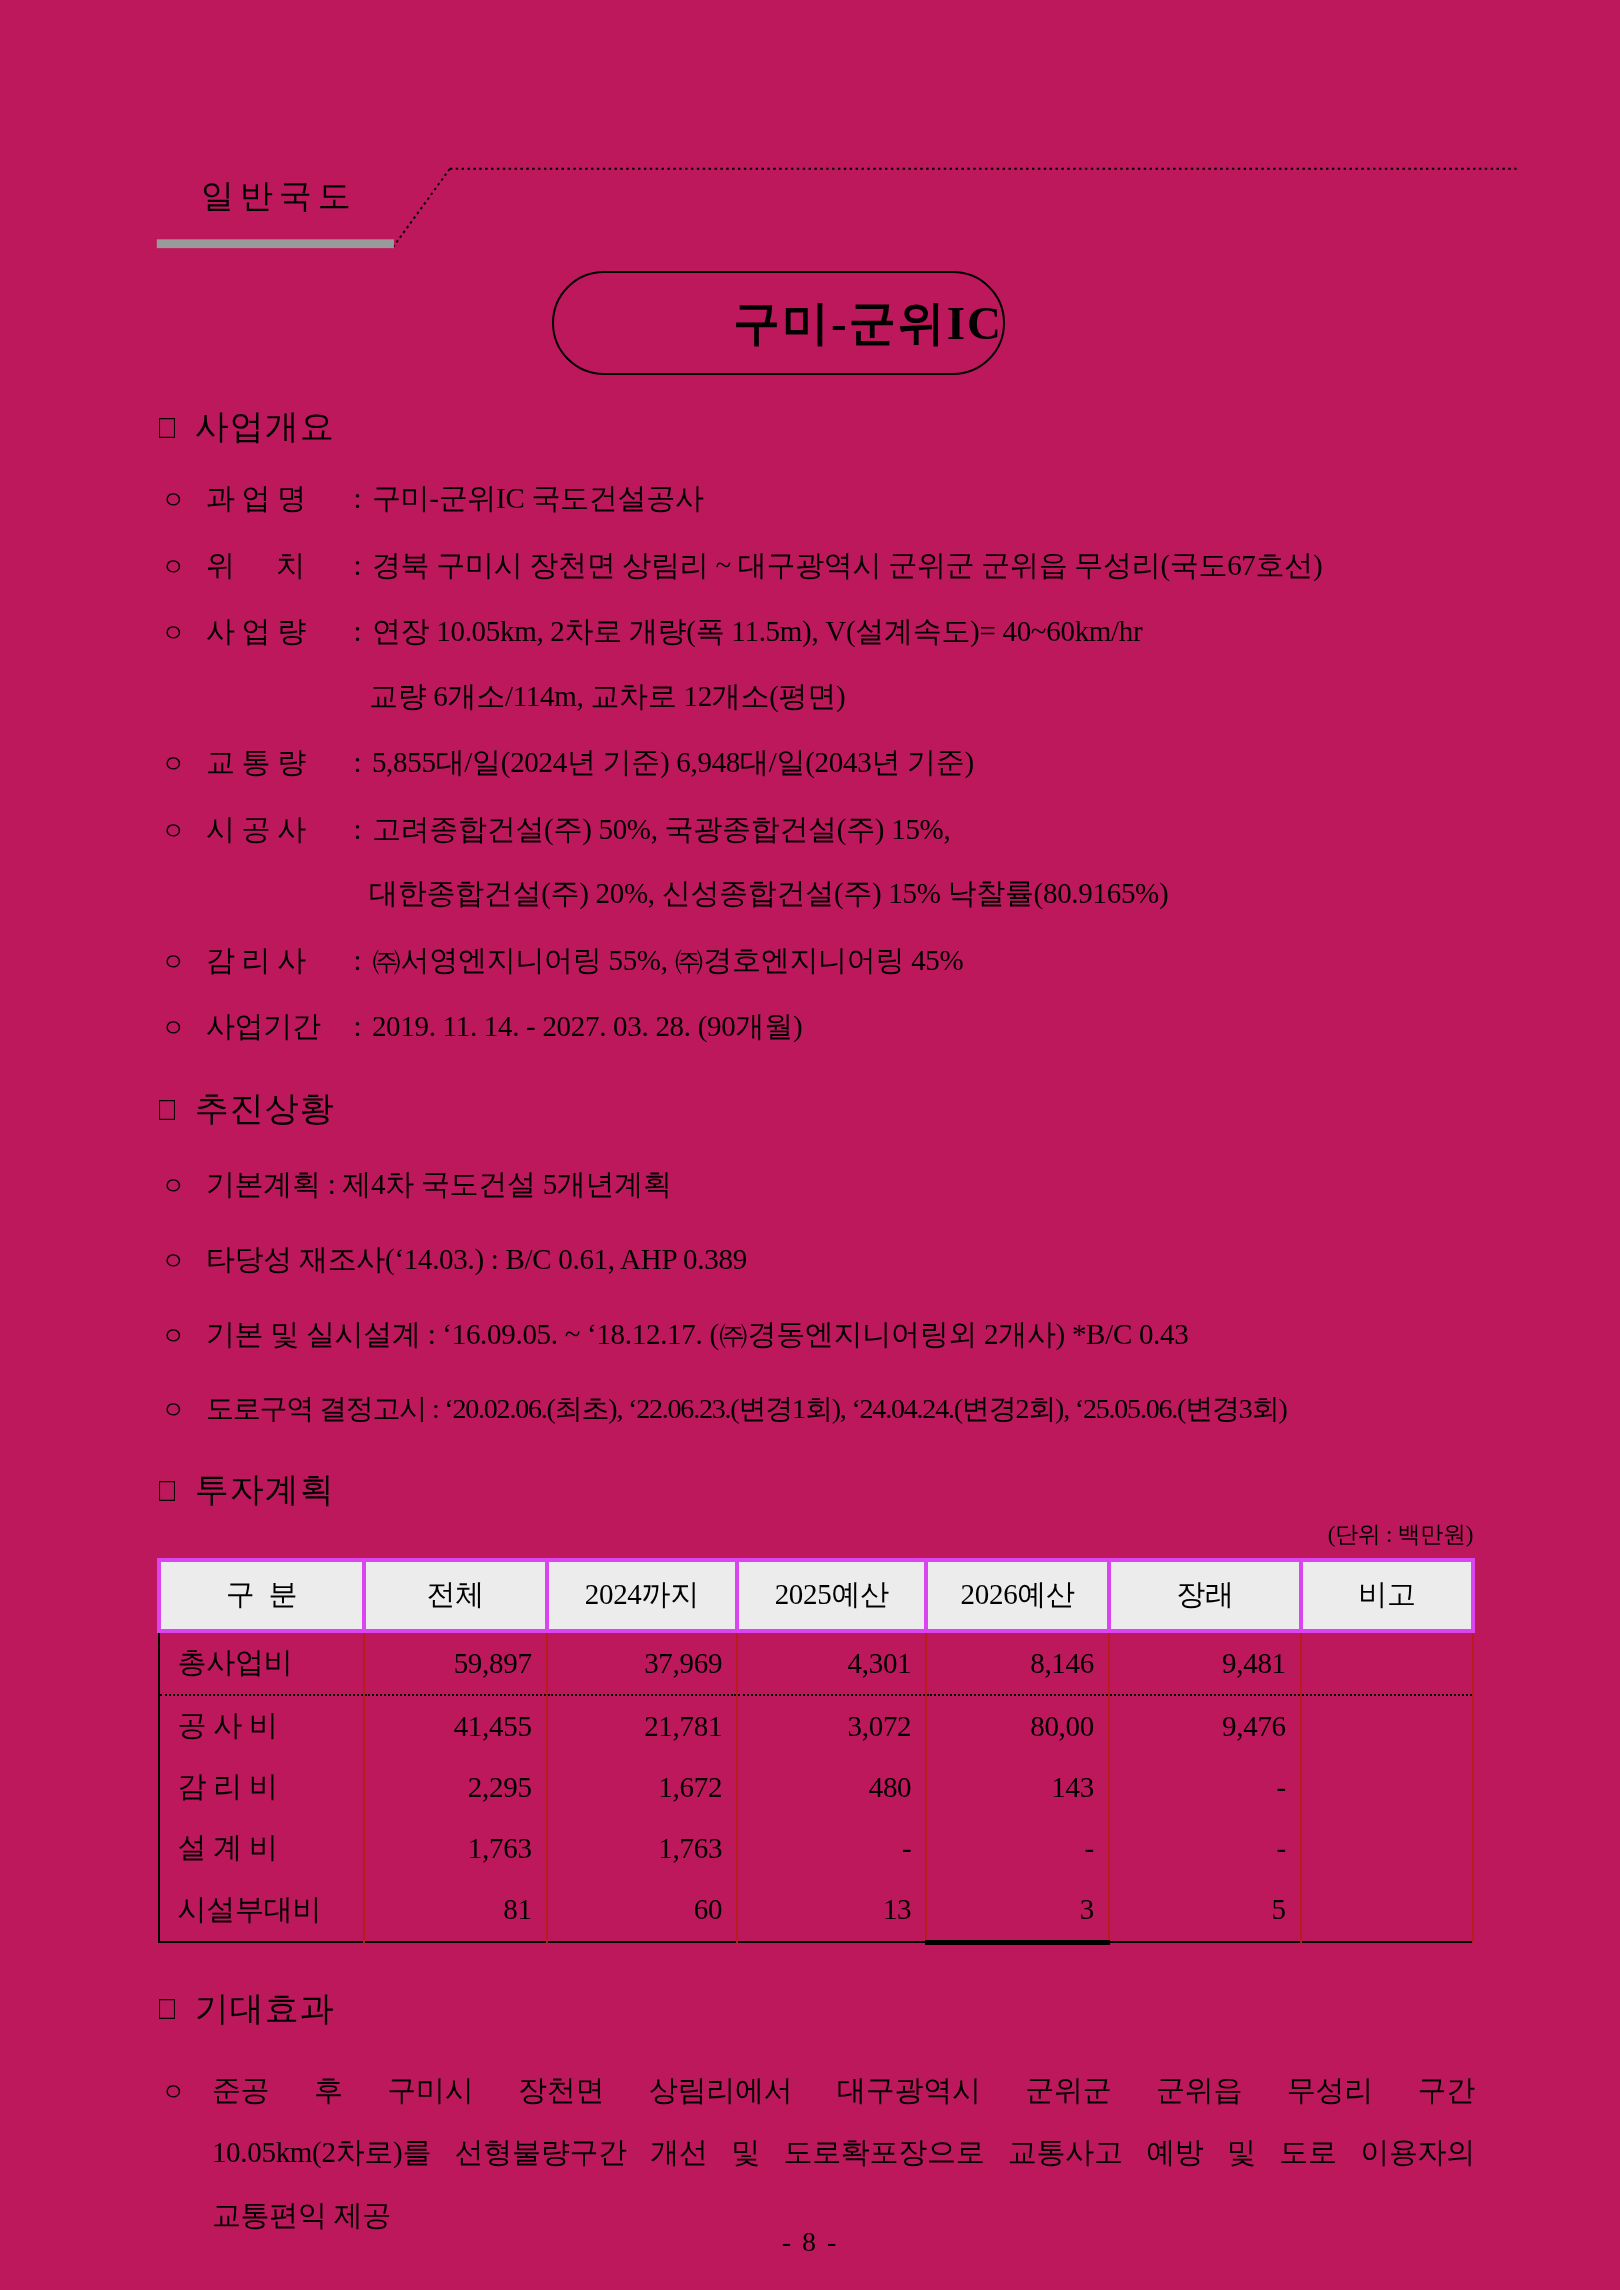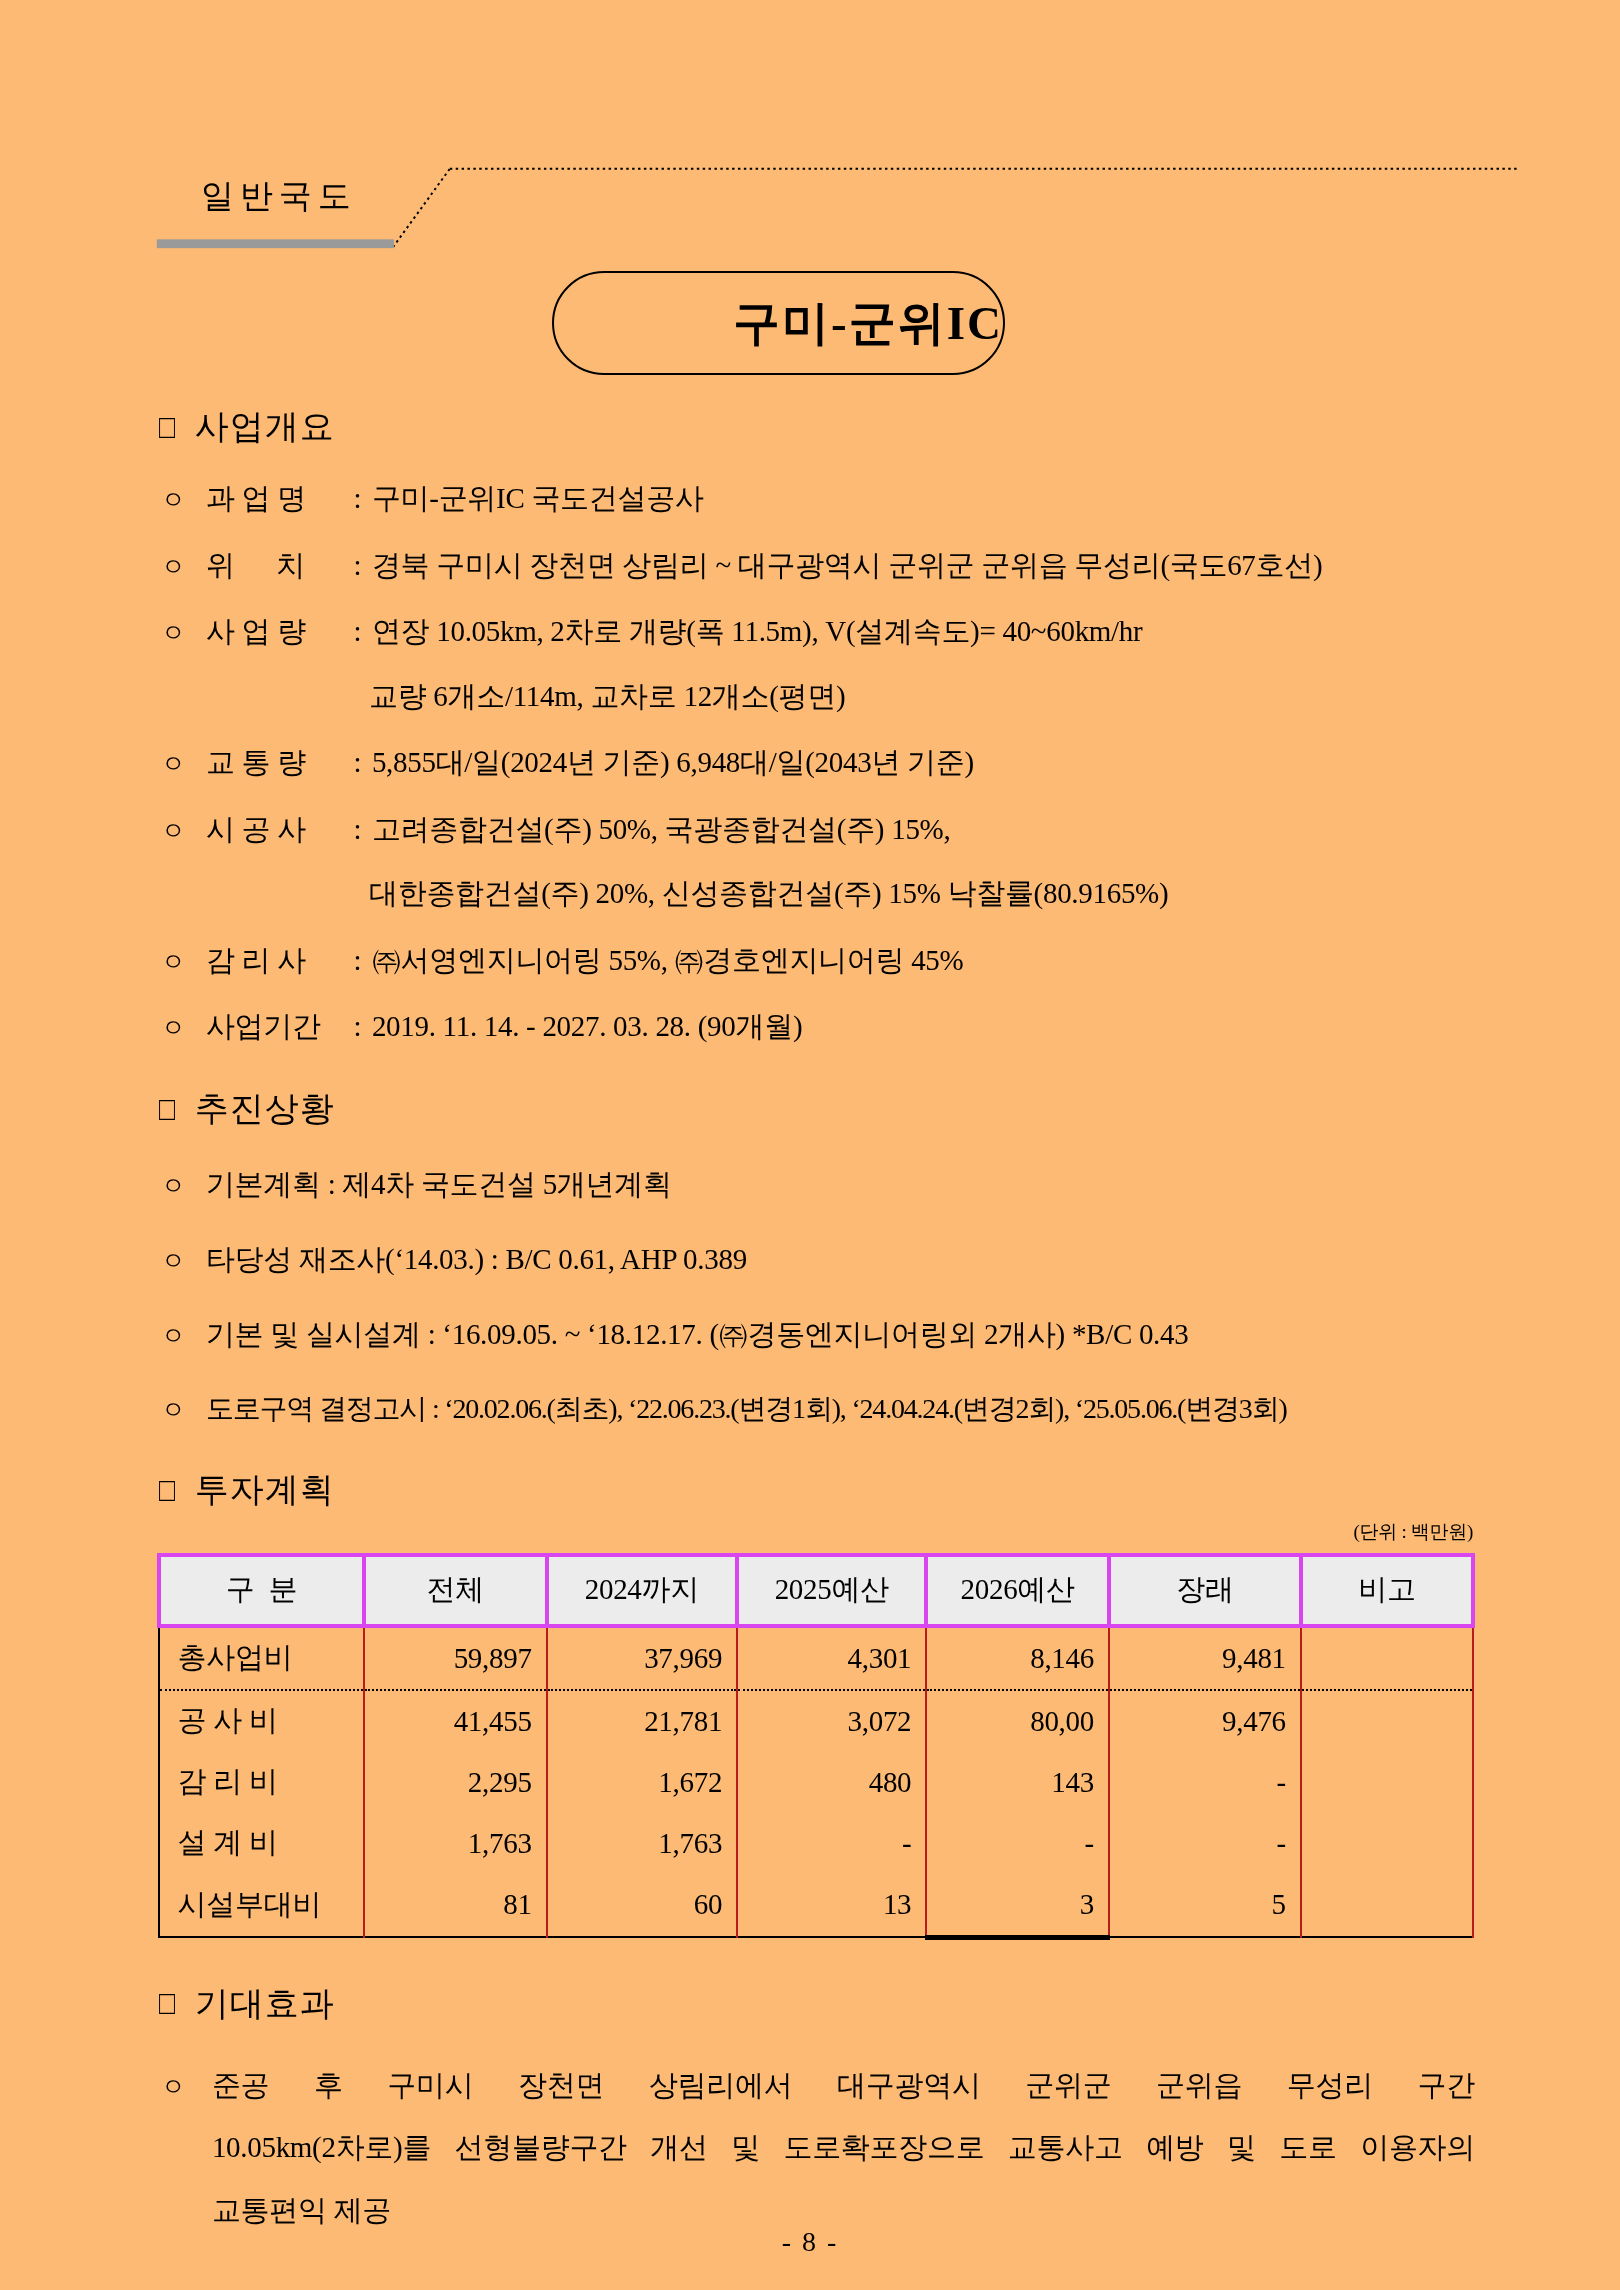--- a/index.html
+++ b/index.html
@@ -1,19 +1,19 @@
 <!DOCTYPE html>
 <html><head>
 <meta charset="utf-8">
 <style>
   html,body{margin:0;padding:0;background:#ffffff;}
   .page{
     position:relative;
     width:1620px;height:2291px;
-    background:#fdba74;color:#000;
+    background:#be185d;color:#000;
     font-family:"Liberation Serif","DejaVu Serif",serif;
     letter-spacing:-0.3px;
     overflow:hidden;
   }
   
   .hdr-svg{position:absolute;left:0;top:0;}
   .tab-label{
     position:absolute;left:201px;top:174px;
     font-size:33px;letter-spacing:5.9px;
   }
@@ -42,21 +42,21 @@
   .ov-row .label{width:137px;white-space:pre;flex:none;}
   .ov-row .colon{width:29px;text-align:center;flex:none;}
   .ov-row .val{flex:1;white-space:nowrap;}
   .ov-row2{font-size:29px;margin:-2px 0 26.5px 212px;white-space:nowrap;}
 
   .pg-row{display:flex;font-size:29px;margin-bottom:35px;align-items:baseline;}
   .pg-row .bullet{width:45px;font-size:24.5px;padding-left:3.9px;flex:none;}
   .pg-row .val{flex:1;white-space:nowrap;}
   .pg-row .tight{letter-spacing:-1.2px;font-size:28px;}
 
-  .unit-note{text-align:right;font-size:19px;margin:0 2px 7.8px 0;}
+  .unit-note{text-align:right;font-size:23px;margin:0 2px 7.8px 0;}
 
   table.invest{
     border-collapse:collapse;width:100%;
     border:2.9px solid #000;table-layout:fixed;
   }
   table.invest th,table.invest td{font-size:29px;overflow:hidden;}
   table.invest th{
     background:#ececec;border:4px solid #d946ef;
     font-weight:normal;height:65px;text-align:center;white-space:pre;
   }

